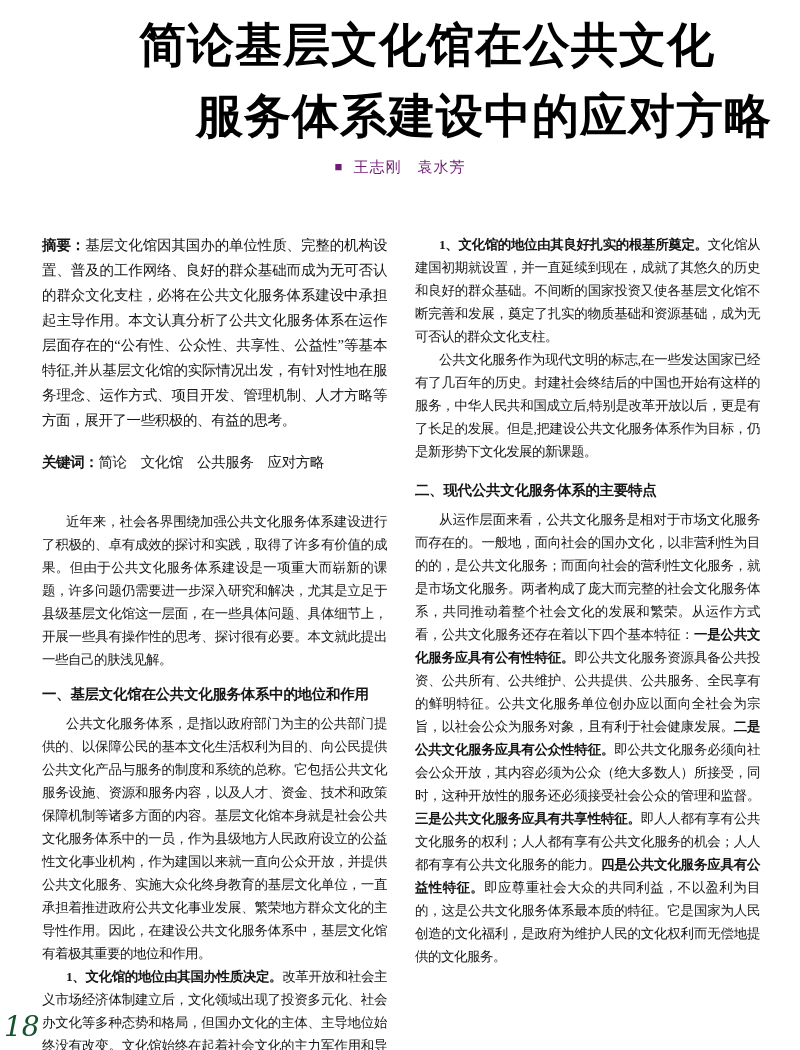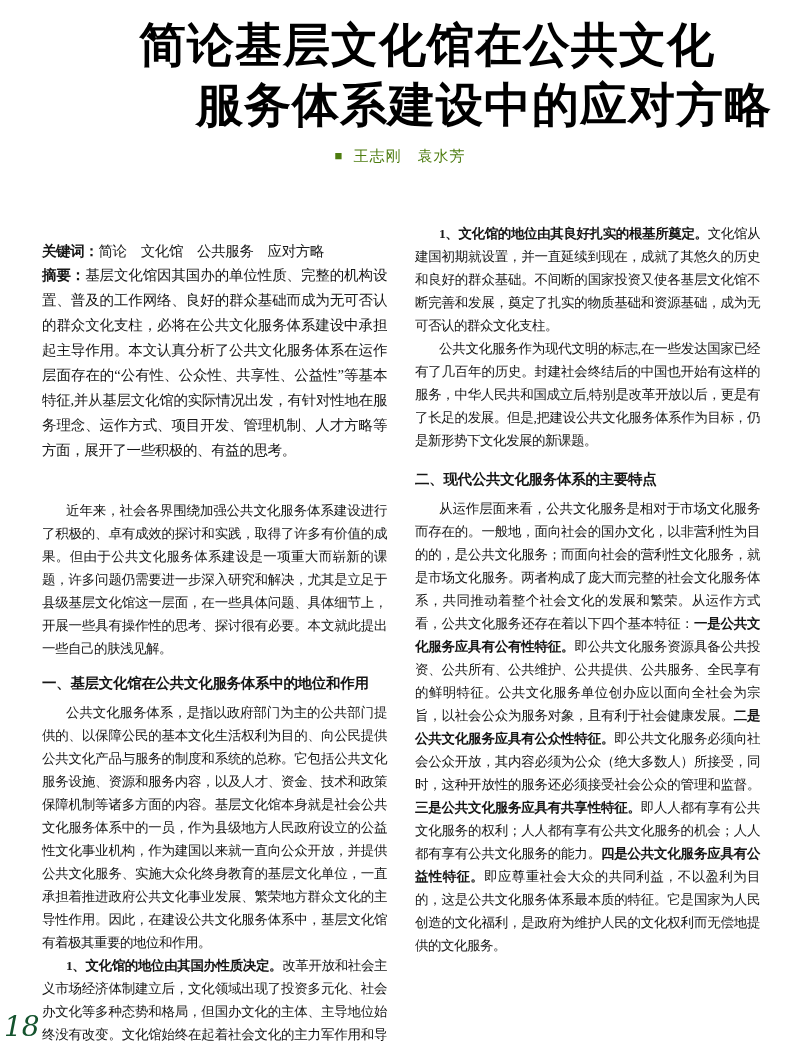--- a/index.html
+++ b/index.html
@@ -23,28 +23,28 @@
     font-family: "DejaVu Serif", "Liberation Serif", serif;
     font-weight: 700;
     font-size: 47px;
     line-height: 1.22;
     color: #000000;
     letter-spacing: 1px;
     white-space: nowrap;
     padding-left: 44px;
   }
   .title .l1 { margin: 16px 0 0 95px; }
-  .title .l2 { margin: 3px 0 0 152px; }
+  .title .l2 { margin: 14px 0 0 152px; }
   
   .authors {
     text-align: center;
     margin-top: 13px;
     font-size: 15px;
     letter-spacing: 1px;
-    color: #4d7c0f;
+    color: #701a75;
   }
   .authors .marker { margin-right: 10px; font-size: 13px; position: relative; top: -1px; }
   
   .columns {
     display: flex;
     gap: 28px;
     padding: 0 40px 0 42px;
     margin-top: 56px;
   }
   .col {
@@ -100,22 +100,22 @@
     <div class="l1">简论基层文化馆在公共文化</div>
     <div class="l2">服务体系建设中的应对方略</div>
   </div>
 
   <div class="authors">
     <span class="marker">■</span><span>王志刚　袁水芳</span>
   </div>
 
   <div class="columns">
     <div class="col">
+        <div class="block abstract"><span class="b">摘要：</span><span>基层文化馆因其国办的单位性质、完整的机构设置、普及的工作网络、良好的群众基础而成为无可否认的群众文化支柱，必将在公共文化服务体系建设中承担起主导作用。本文认真分析了公共文化服务体系在运作层面存在的“公有性、公众性、共享性、公益性”等基本特征,并从基层文化馆的实际情况出发，有针对性地在服务理念、运作方式、项目开发、管理机制、人才方略等方面，展开了一些积极的、有益的思考。</span></div>
         <div class="block keywords"><span class="b">关键词：</span><span>简论　文化馆　公共服务　应对方略</span></div>
-        <div class="block abstract"><span class="b">摘要：</span><span>基层文化馆因其国办的单位性质、完整的机构设置、普及的工作网络、良好的群众基础而成为无可否认的群众文化支柱，必将在公共文化服务体系建设中承担起主导作用。本文认真分析了公共文化服务体系在运作层面存在的“公有性、公众性、共享性、公益性”等基本特征,并从基层文化馆的实际情况出发，有针对性地在服务理念、运作方式、项目开发、管理机制、人才方略等方面，展开了一些积极的、有益的思考。</span></div>
         <div class="block para first-gap"><span>近年来，社会各界围绕加强公共文化服务体系建设进行了积极的、卓有成效的探讨和实践，取得了许多有价值的成果。但由于公共文化服务体系建设是一项重大而崭新的课题，许多问题仍需要进一步深入研究和解决，尤其是立足于县级基层文化馆这一层面，在一些具体问题、具体细节上，开展一些具有操作性的思考、探讨很有必要。本文就此提出一些自己的肤浅见解。</span></div>
         <div class="block heading"><span class="b">一、基层文化馆在公共文化服务体系中的地位和作用</span></div>
         <div class="block para"><span>公共文化服务体系，是指以政府部门为主的公共部门提供的、以保障公民的基本文化生活权利为目的、向公民提供公共文化产品与服务的制度和系统的总称。它包括公共文化服务设施、资源和服务内容，以及人才、资金、技术和政策保障机制等诸多方面的内容。基层文化馆本身就是社会公共文化服务体系中的一员，作为县级地方人民政府设立的公益性文化事业机构，作为建国以来就一直向公众开放，并提供公共文化服务、实施大众化终身教育的基层文化单位，一直承担着推进政府公共文化事业发展、繁荣地方群众文化的主导性作用。因此，在建设公共文化服务体系中，基层文化馆有着极其重要的地位和作用。</span></div>
         <div class="block para"><span class="b">1、文化馆的地位由其国办性质决定。</span><span>改革开放和社会主义市场经济体制建立后，文化领域出现了投资多元化、社会办文化等多种态势和格局，但国办文化的主体、主导地位始终没有改变。文化馆始终在起着社会文化的主力军作用和导向作用。</span></div>
       </div>
     <div class="col">
         <div class="block para"><span class="b">1、文化馆的地位由其良好扎实的根基所奠定。</span><span>文化馆从建国初期就设置，并一直延续到现在，成就了其悠久的历史和良好的群众基础。不间断的国家投资又使各基层文化馆不断完善和发展，奠定了扎实的物质基础和资源基础，成为无可否认的群众文化支柱。</span></div>
         <div class="block para"><span>公共文化服务作为现代文明的标志,在一些发达国家已经有了几百年的历史。封建社会终结后的中国也开始有这样的服务，中华人民共和国成立后,特别是改革开放以后，更是有了长足的发展。但是,把建设公共文化服务体系作为目标，仍是新形势下文化发展的新课题。</span></div>
         <div class="block heading gap-above"><span class="b">二、现代公共文化服务体系的主要特点</span></div>
         <div class="block para"><span>从运作层面来看，公共文化服务是相对于市场文化服务而存在的。一般地，面向社会的国办文化，以非营利性为目的的，是公共文化服务；而面向社会的营利性文化服务，就是市场文化服务。两者构成了庞大而完整的社会文化服务体系，共同推动着整个社会文化的发展和繁荣。从运作方式看，公共文化服务还存在着以下四个基本特征：</span><span class="b">一是公共文化服务应具有公有性特征。</span><span>即公共文化服务资源具备公共投资、公共所有、公共维护、公共提供、公共服务、全民享有的鲜明特征。公共文化服务单位创办应以面向全社会为宗旨，以社会公众为服务对象，且有利于社会健康发展。</span><span class="b">二是公共文化服务应具有公众性特征。</span><span>即公共文化服务必须向社会公众开放，其内容必须为公众（绝大多数人）所接受，同时，这种开放性的服务还必须接受社会公众的管理和监督。</span><span class="b">三是公共文化服务应具有共享性特征。</span><span>即人人都有享有公共文化服务的权利；人人都有享有公共文化服务的机会；人人都有享有公共文化服务的能力。</span><span class="b">四是公共文化服务应具有公益性特征。</span><span>即应尊重社会大众的共同利益，不以盈利为目的，这是公共文化服务体系最本质的特征。它是国家为人民创造的文化福利，是政府为维护人民的文化权利而无偿地提供的文化服务。</span></div>

